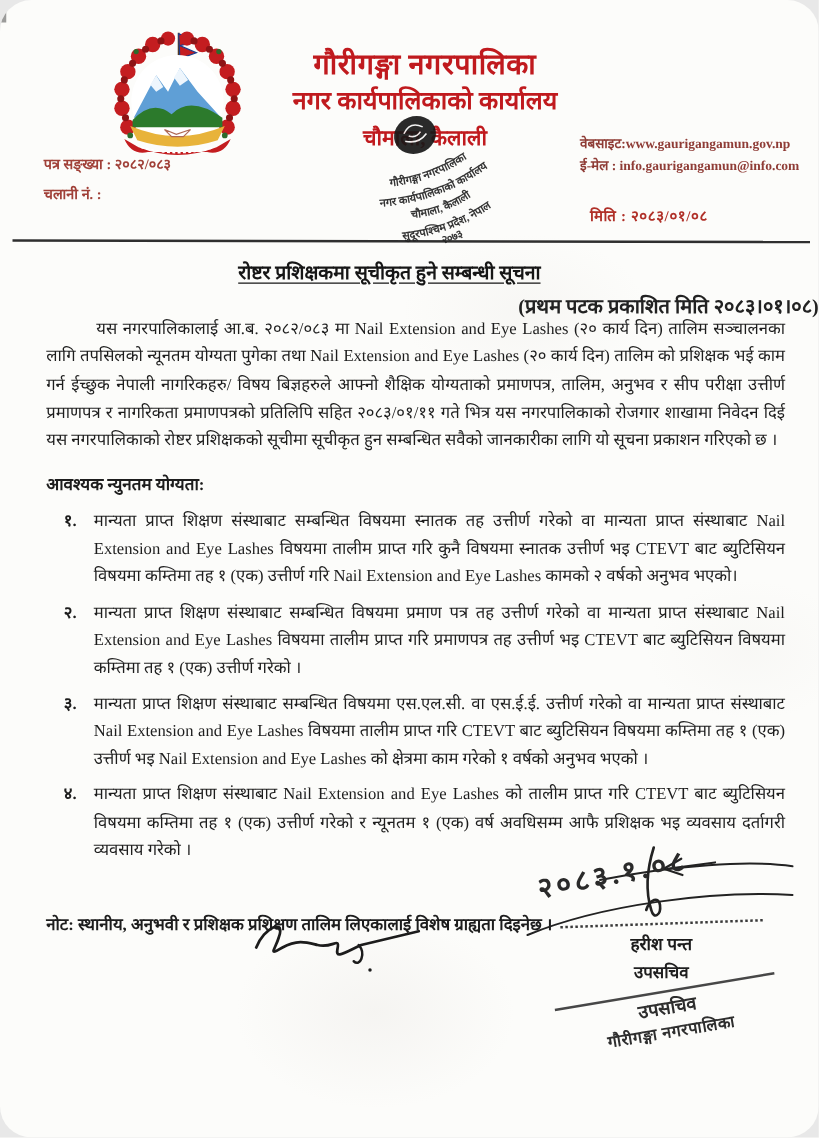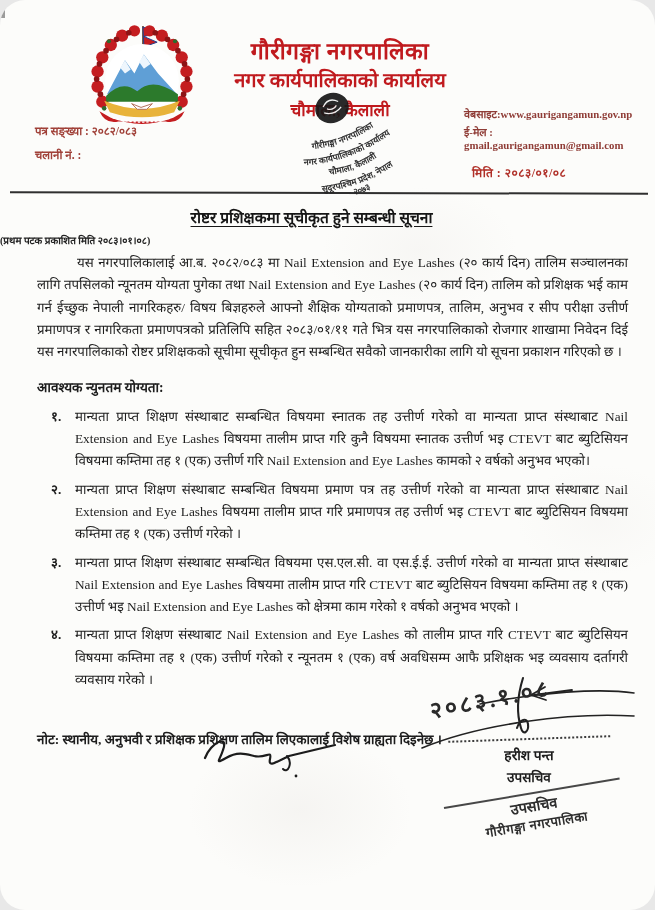--- a/index.html
+++ b/index.html
@@ -22,21 +22,21 @@
   #addr{top:98px;font-size:17px;z-index:1;}
   .meta-l{left:35px;font-size:11.5px;font-weight:600;color:#a04038;}
   .meta-r{left:428px;font-size:10.8px;font-weight:700;color:#8f3c36;margin-left:36px;}
   #date-line{left:452px;top:164px;font-size:12px;font-weight:600;color:#b03028;letter-spacing:.5px;padding-left:20px;}
   #divider{left:10px;top:192px;width:638px;height:2px;background:#2f2f2f;transform:rotate(.12deg);}
   
   #round-stamp{left:236px;top:84px;width:190px;height:140px;z-index:2;}
   #round-stamp text{font-family:"Liberation Serif",serif;font-size:8.8px;font-weight:600;fill:#232323;}
   
   #notice-title{left:0;top:206px;width:623px;text-align:center;font-weight:bold;font-size:15.5px;text-decoration:underline;text-underline-offset:3px;color:#161616;}
-  #notice-subtitle{left:0;top:233px;width:655px;text-align:left;font-size:10px;font-weight:600;color:#222;}
+  #notice-subtitle{left:0;top:233px;width:655px;text-align:right;font-size:16px;font-weight:600;color:#222;}
   #content{left:37px;top:252px;width:591px;font-size:13.3px;line-height:22.3px;color:#1d1d1d;}
   #body-para{text-align:justify;text-indent:40px;margin:0;}
   #qual-heading{margin-top:14px;font-weight:bold;font-size:13.6px;text-underline-offset:3px;}
   .q-row{display:flex;margin-top:6px;padding-left:14px;}
   .q-num{width:24px;flex:0 0 24px;font-weight:600;}
   .q-text{flex:1;text-align:justify;}
   #note-line{margin-top:38px;font-weight:bold;font-size:13.4px;}
   
   #sig-left{left:175px;top:706px;width:180px;height:82px;}
   #sig-right-flourish{left:420px;top:676px;width:218px;height:78px;}
@@ -121,21 +121,21 @@
   </svg>
 
   <div id="muni" class="abs h-title">गौरीगङ्गा नगरपालिका</div>
   <div id="office" class="abs h-title">नगर कार्यपालिकाको कार्यालय</div>
   <div id="addr" class="abs h-title">चौमाला, कैलाली</div>
 
   <div class="abs meta-l" style="top:123px;">पत्र सङ्ख्या : २०८२/०८३</div>
   <div class="abs meta-l" style="top:147px;">चलानी नं. :</div>
 
   <div class="abs meta-r" style="top:106px;">वेबसाइट:www.gaurigangamun.gov.np</div>
-  <div class="abs meta-r" style="top:124px;">ई-मेल : gmail.gaurigangamun@gmail.com</div>
+  <div class="abs meta-r" style="top:124px;">ई-मेल : info.gaurigangamun@info.com</div>
   <div id="date-line" class="abs">मिति : २०८३/०१/०८</div>
 
   <svg id="round-stamp" class="abs" viewBox="0 0 190 140">
     <g transform="translate(96,24) rotate(-20)" opacity="0.92">
       <g>
         <ellipse cx="0" cy="0" rx="17" ry="15" fill="#181818"></ellipse>
         <path d="M-8,-4 Q0,-12 8,-4 M-9,2 Q0,8 9,2 M-5,-1 Q0,3 5,-1" stroke="#f2f2f2" stroke-width="1.3" fill="none"></path>
       </g>
       <defs>
         <path id="arc1" d="M -56,24 Q 0,48 56,24" fill="none"></path>

